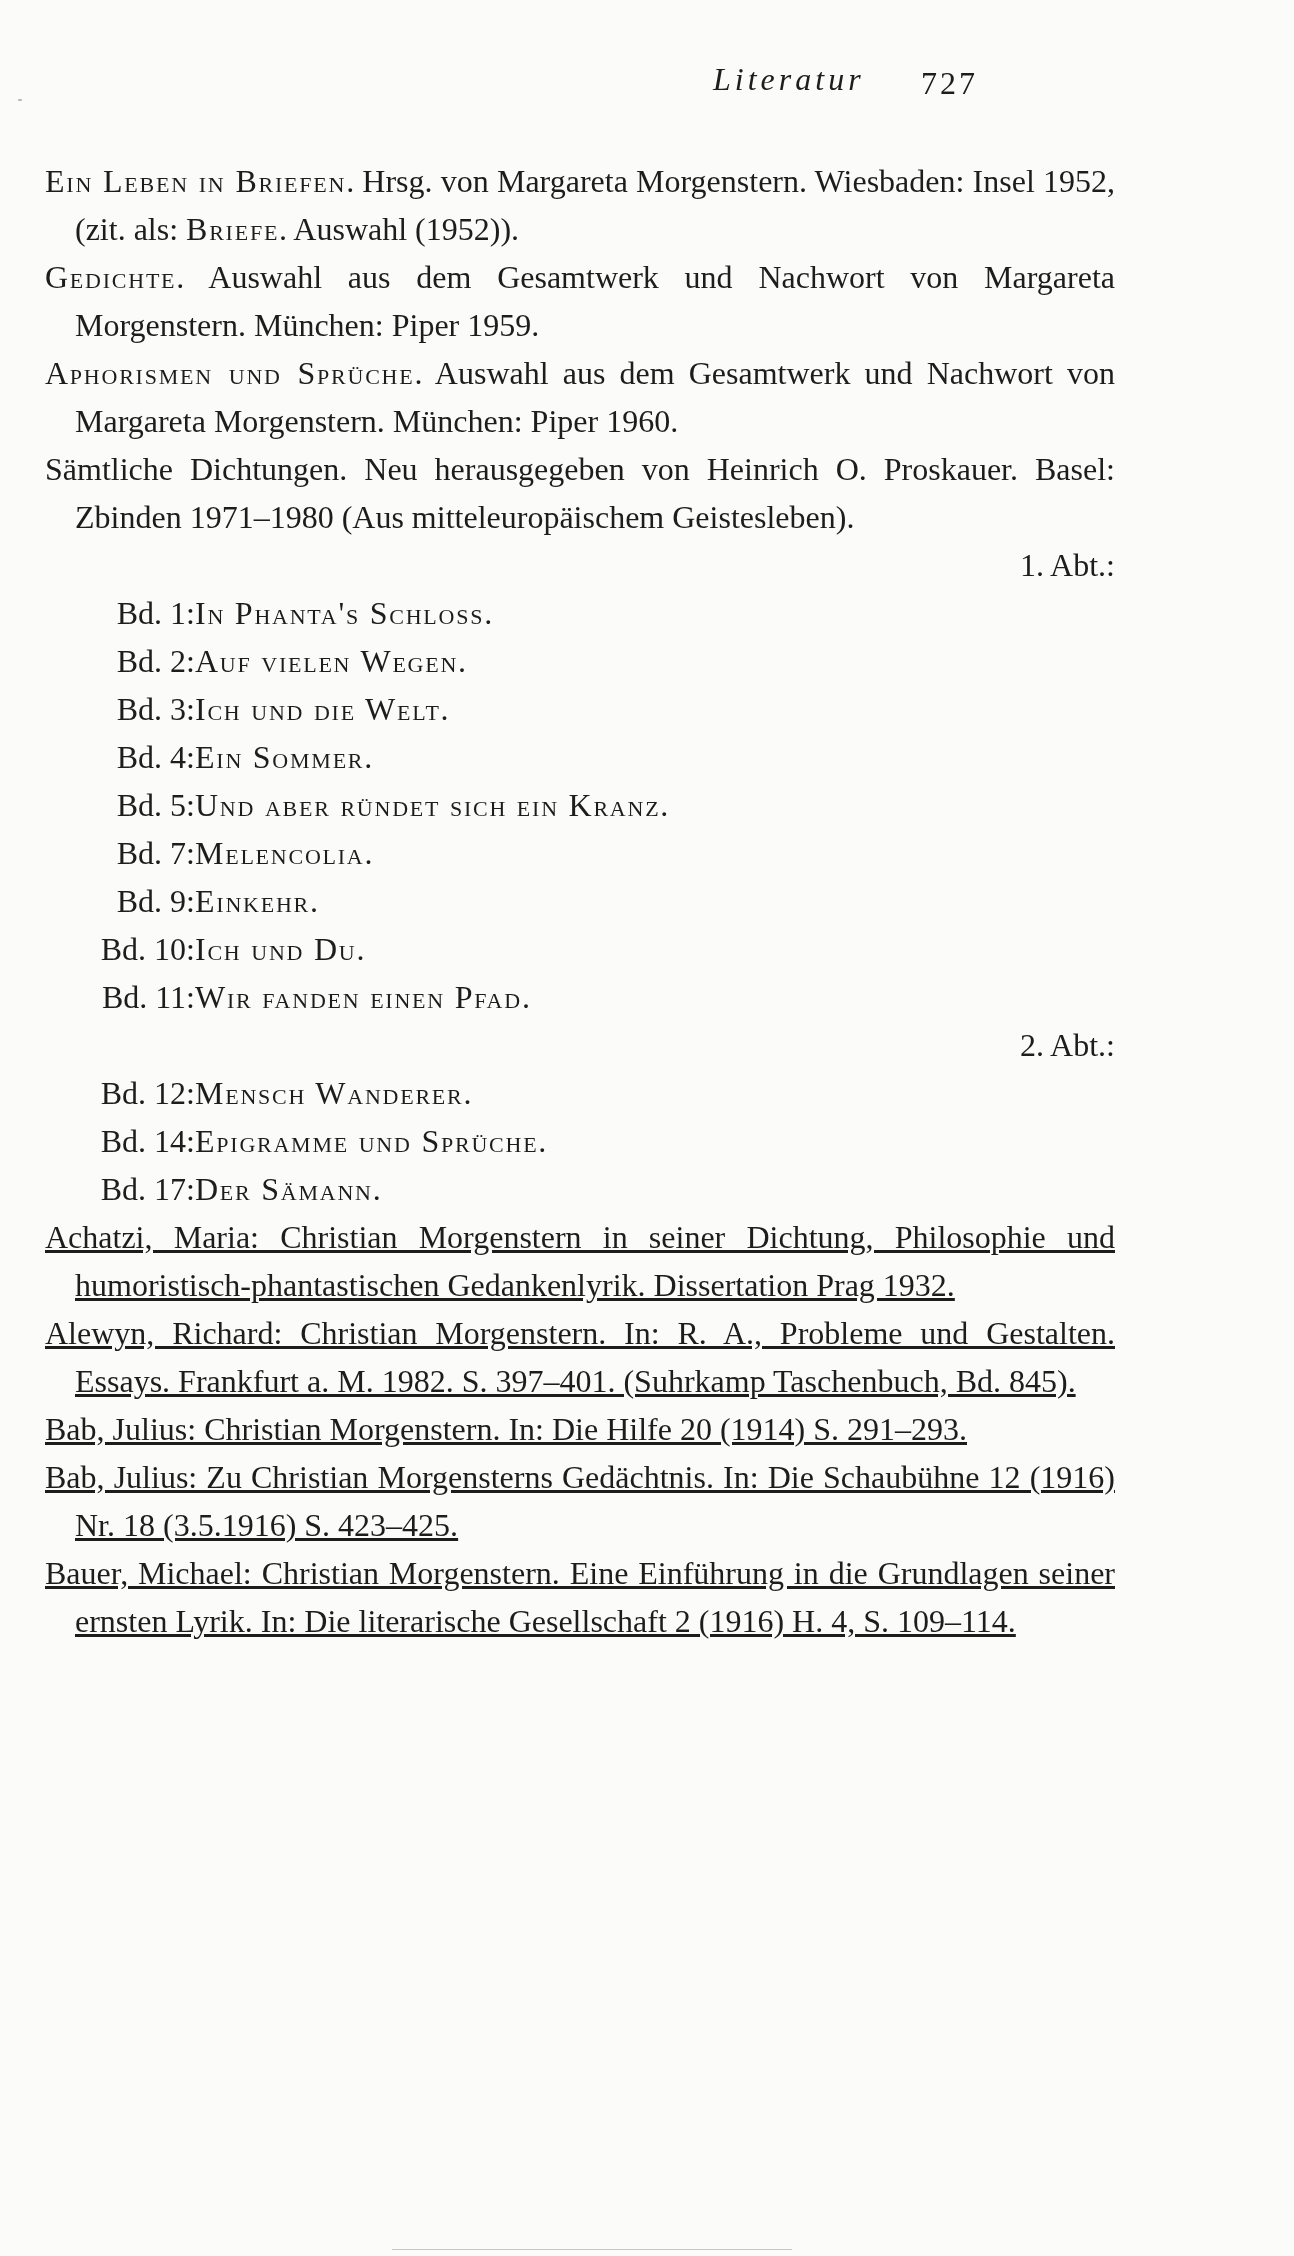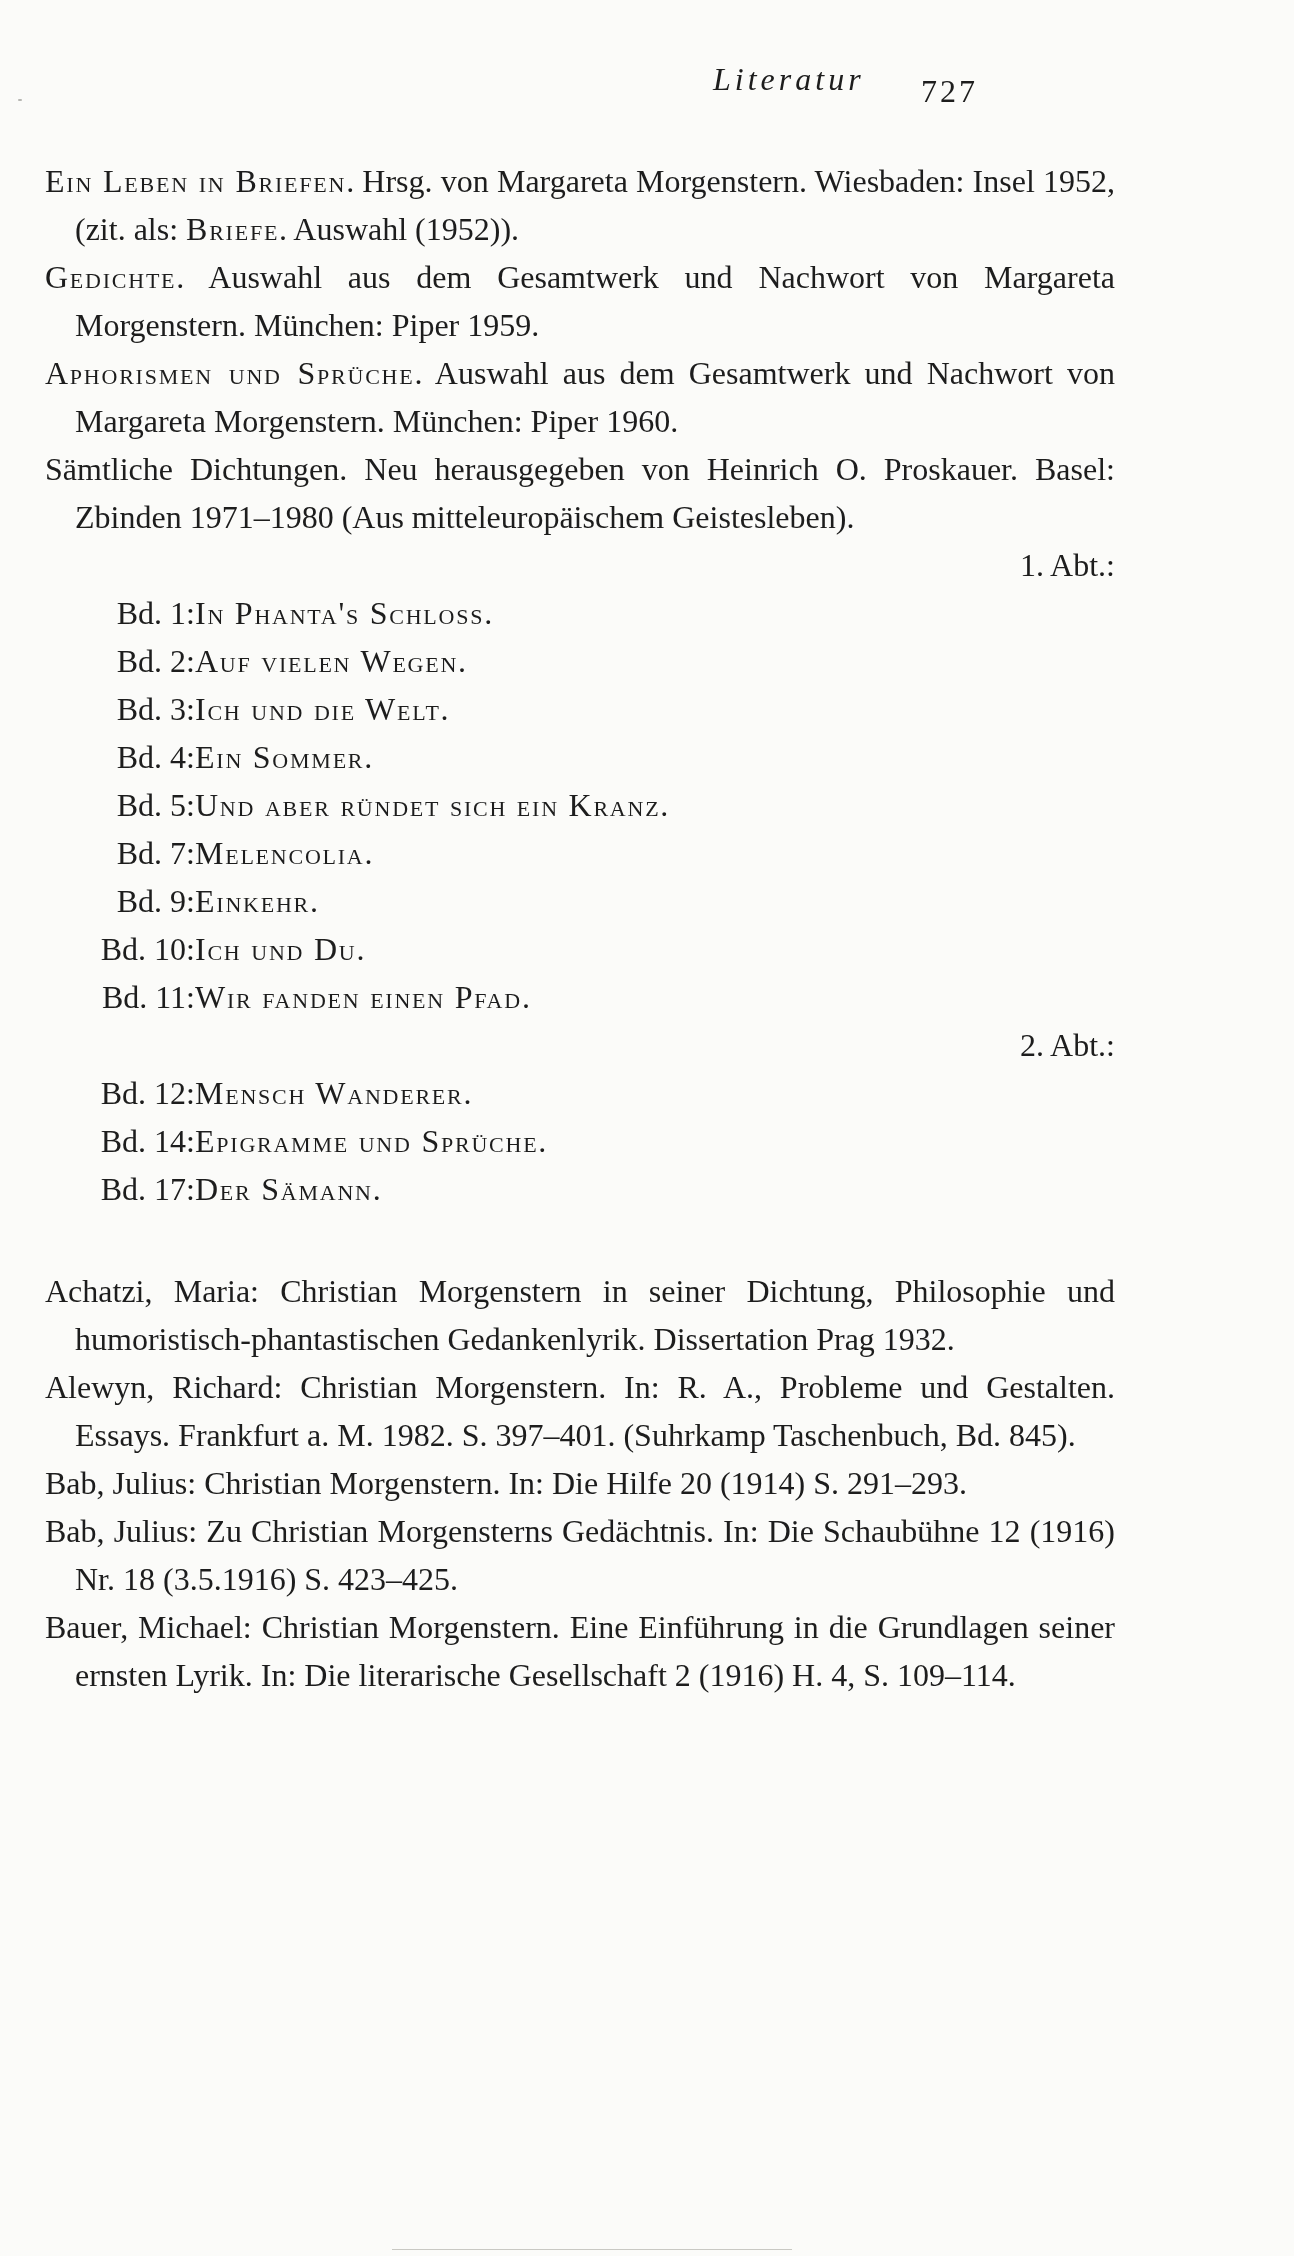--- a/index.html
+++ b/index.html
@@ -30,21 +30,21 @@
   .run-title {
     position: absolute;
     left: 668px;
     top: 0;
     font-style: italic;
     letter-spacing: 4px;
   }
   .page-num {
     position: absolute;
     left: 876px;
-    top: 12px;
+    top: 4px;
     letter-spacing: 3px;
   }
   .entry {
     margin: 0;
     padding-left: 30px;
     text-indent: -30px;
     text-align: justify;
   }
   .sc {
     font-variant: small-caps;
@@ -57,21 +57,21 @@
   .vol-row {
     padding-left: 38px;
     white-space: nowrap;
   }
   .vol-label {
     display: inline-block;
     width: 112px;
     text-align: right;
   }
   .secondary {
-    margin-top: 54px;
+    text-decoration: underline;
   }
   .speck {
     position: absolute;
     left: 18px;
     top: 99px;
     width: 4px;
     height: 2px;
     background: #9a9a96;
     border-radius: 2px;
     opacity: 0.7;

